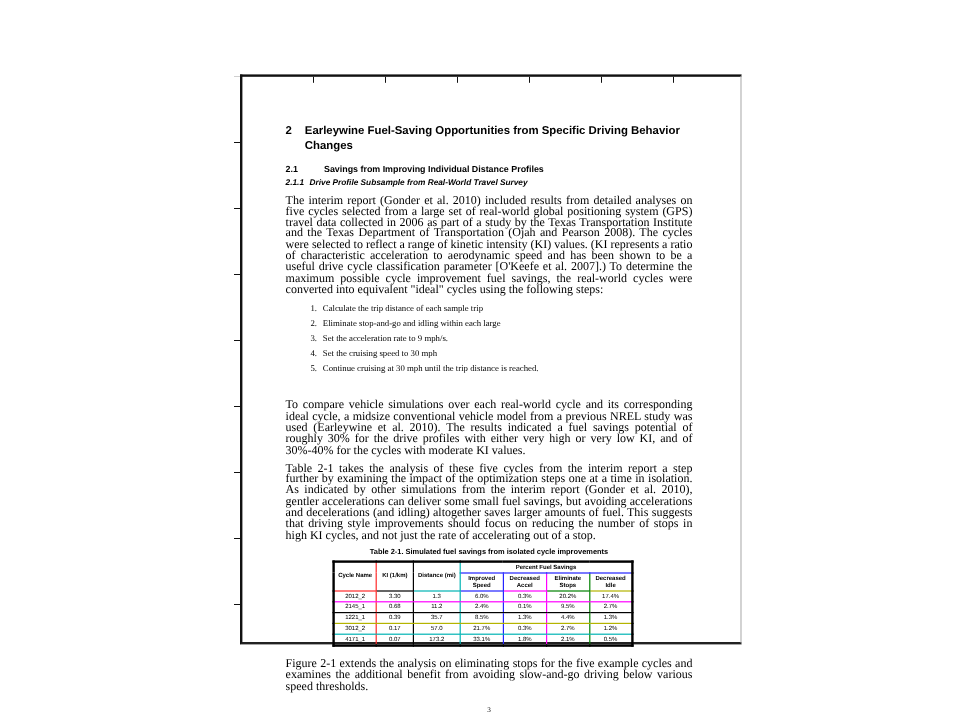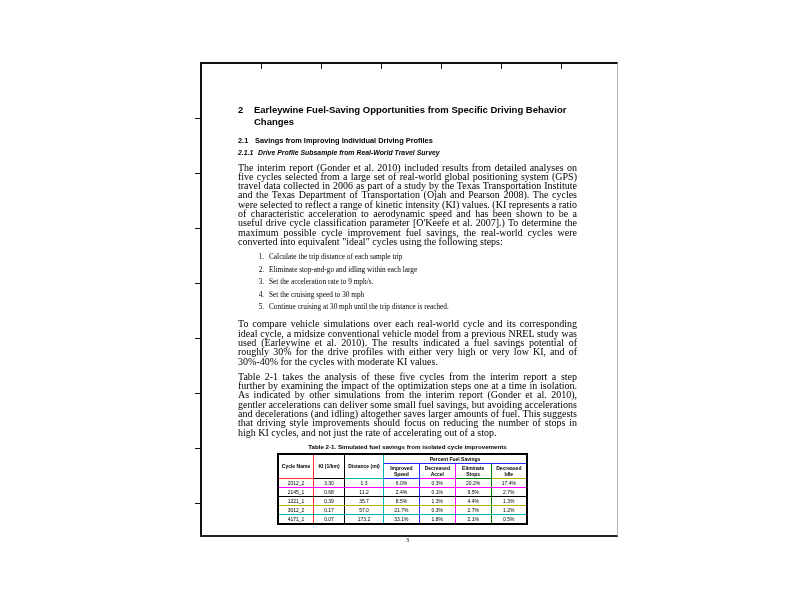--- a/index.html
+++ b/index.html
@@ -17,27 +17,27 @@
     content:"";position:absolute;left:-7px;top:0;width:5px;height:100%;
     background:repeating-linear-gradient(to bottom,transparent 0,transparent 54px,#111 54px,#111 55px);
   }
   .content{position:relative;padding:40px 40px 0 36px;box-sizing:border-box;height:100%;}
   
   .h1{display:flex;font-family:"Liberation Sans",sans-serif;font-weight:bold;
       font-size:9.5px;line-height:11.5px;margin:0 0 9px 0;}
   .h1 .num{width:16px;flex:none;}
   .h2{display:flex;font-family:"Liberation Sans",sans-serif;font-weight:bold;
       font-size:7.4px;line-height:9px;margin:0 0 4px 0;}
-  .h2 .num{width:17px;flex:none;}
+  .h2 .num{width:32px;flex:none;}
   .h3{display:flex;font-family:"Liberation Sans",sans-serif;font-weight:bold;font-style:italic;
       font-size:6.9px;line-height:8.5px;margin:0 0 5px 0;}
   .h3 .num{width:20px;flex:none;}
   
   .para{font-size:10px;line-height:9.3px;text-align:justify;margin:0 0 6px 0;}
-  ol.steps{margin:1px 0 8px 0;padding-left:28px;}
+  ol.steps{margin:1px 0 22px 0;padding-left:28px;}
   ol.steps li{font-size:7.3px;line-height:9.3px;margin-bottom:3.2px;padding-left:3px;}
   
   .tbl-caption{font-family:"Liberation Sans",sans-serif;font-weight:bold;font-size:6.2px;
                text-align:center;margin:2px 0 3px 0;}
   .tbl-wrap{margin-left:39px;width:251px;}
   table.savings{border-collapse:collapse;width:251px;table-layout:fixed;
                 font-family:"Liberation Sans",sans-serif;font-size:5px;line-height:6px;
                 text-align:center;}
   table.savings th,table.savings td{padding:1px 0;overflow:hidden;}
   table.savings th{font-weight:bold;}
@@ -54,21 +54,21 @@
   <div class="page">
     <div class="content">
 
       <div class="h1">
         <span class="num">2</span>
         <span>Earleywine Fuel-Saving Opportunities from Specific Driving Behavior Changes</span>
       </div>
 
       <div class="h2">
         <span class="num">2.1</span>
-        <span>Savings from Improving Individual Driving Profiles</span>
+        <span>Savings from Improving Individual Distance Profiles</span>
       </div>
 
       <div class="h3">
         <span class="num">2.1.1</span>
         <span>Drive Profile Subsample from Real-World Travel Survey</span>
       </div>
 
       <p class="para">The interim report (Gonder et al. 2010) included results from detailed analyses on five cycles selected from a large set of real-world global positioning system (GPS) travel data collected in 2006 as part of a study by the Texas Transportation Institute and the Texas Department of Transportation (Ojah and Pearson 2008). The cycles were selected to reflect a range of kinetic intensity (KI) values. (KI represents a ratio of characteristic acceleration to aerodynamic speed and has been shown to be a useful drive cycle classification parameter [O'Keefe et al. 2007].) To determine the maximum possible cycle improvement fuel savings, the real-world cycles were converted into equivalent "ideal" cycles using the following steps:</p>
 
       <ol class="steps">
@@ -144,18 +144,19 @@
                 <td style="border-width: 1px; border-style: solid; border-color: rgb(255, 0, 0) rgb(0, 180, 180);">173.2</td>
                 <td style="border-width: 1px; border-style: solid; border-color: rgb(255, 0, 0) rgb(36, 36, 255);">33.1%</td>
                 <td style="border-width: 1px; border-style: solid; border-color: rgb(255, 0, 0) rgb(255, 0, 255);">1.8%</td>
                 <td style="border-width: 1px; border-style: solid; border-color: rgb(255, 0, 0) rgb(0, 128, 0);">2.1%</td>
                 <td style="border-width: 1px; border-style: solid; border-color: rgb(255, 0, 0) rgb(180, 180, 0);">0.5%</td>
               </tr>
             </tbody>
         </table>
       </div>
 
+      <p class="para para-last">Figure 2-1 extends the analysis on eliminating stops for the five example cycles and examines the additional benefit from avoiding slow-and-go driving below various speed thresholds.</p>
 
       <div class="folio">3</div>
 
     </div>
   </div>
 </div>
 
 </body></html>

